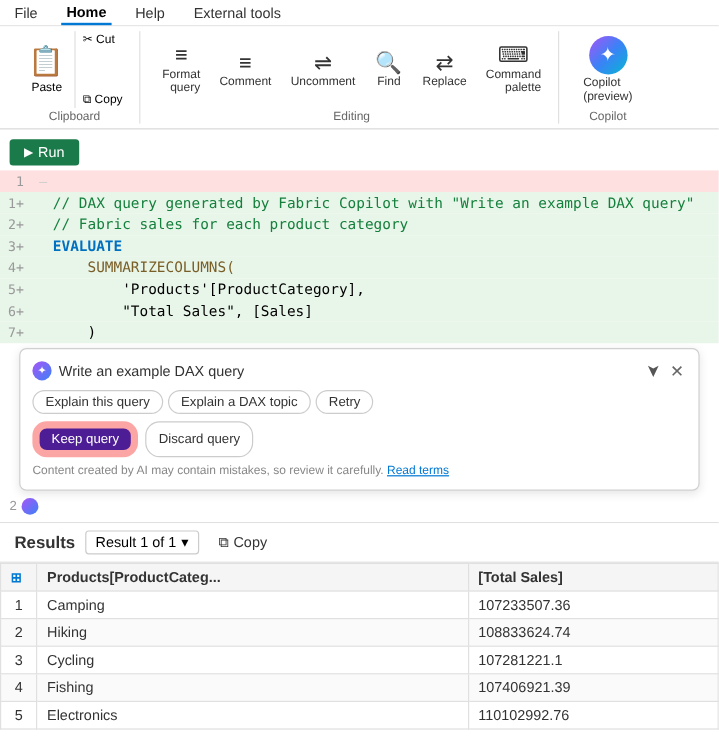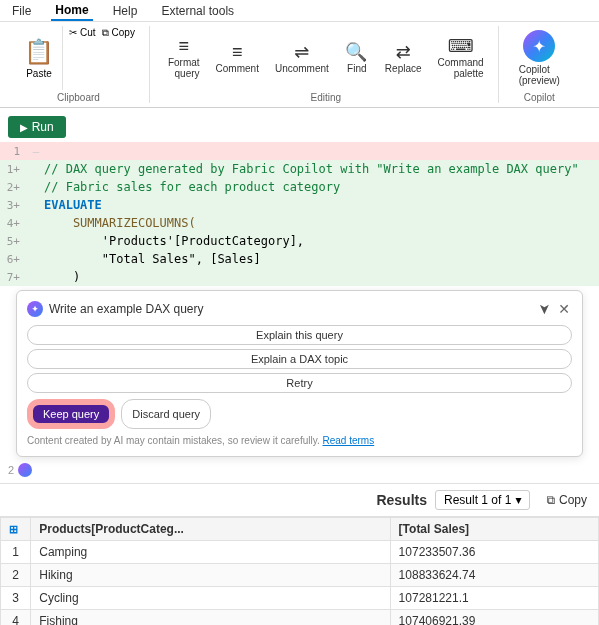--- a/index.html
+++ b/index.html
@@ -17,21 +17,21 @@
     .ribbon-group-label { font-size: 10px; color: #666; margin-top: auto; padding-top: 2px; }
     .ribbon-buttons { display: flex; gap: 4px; align-items: center; flex: 1; }
     .ribbon-btn { display: flex; flex-direction: column; align-items: center; justify-content: center; gap: 2px; padding: 4px 6px; cursor: pointer; border-radius: 3px; font-size: 10px; color: #333; min-width: 36px; }
     .ribbon-btn .icon { font-size: 18px; line-height: 1; }
     .ribbon-btn .label { font-size: 10px; text-align: right; white-space: nowrap; }
 
     
     .clipboard-group { display: flex; flex-direction: row; align-items: stretch; gap: 0; }
     .paste-btn { display: flex; flex-direction: column; align-items: center; justify-content: center; padding: 4px 8px; cursor: pointer; border-right: 1px solid #e0e0e0; font-size: 10px; gap: 2px; }
     .paste-btn .icon { font-size: 24px; }
-    .small-btns { display: flex; flex-direction: row; justify-content: space-between; gap: 2px; padding: 0 4px; }
+    .small-btns { display: flex; flex-direction: column; justify-content: space-between; gap: 2px; padding: 0 4px; }
     .small-btn { font-size: 10px; cursor: pointer; padding: 1px 2px; }
 
     
     .copilot-btn { display: flex; flex-direction: column; align-items: center; justify-content: center; gap: 2px; padding: 4px 8px; cursor: pointer; border-radius: 3px; font-size: 10px; color: #333; }
     .copilot-circle { width: 32px; height: 32px; border-radius: 50%; background: linear-gradient(135deg, #a855f7, #3b82f6, #06b6d4); display: flex; align-items: center; justify-content: center; color: white; font-size: 16px; }
 
     
     .editor-area { background: #fff; padding: 4px 0; border-bottom: 1px solid #e0e0e0; }
     .run-btn { background: #1a7a4a; color: white; border: none; border-radius: 3px; padding: 4px 12px; font-size: 12px; cursor: pointer; display: flex; align-items: center; gap: 4px; margin: 4px 8px; }
     .run-btn .play { font-size: 10px; }
@@ -45,37 +45,37 @@
     .line-red { background: #ffe0e0; }
     .line-green { background: #e8f5e9; }
     .code-comment { color: #15803d; }
     .code-keyword { color: #0070c1; font-weight: 600; }
 
     
     .ai-popup { background: #fff; border: 1px solid #d0d0d0; border-radius: 6px; margin: 4px 16px; padding: 10px; box-shadow: 0 2px 8px rgba(0,0,0,0.1); }
     .ai-popup-header { display: flex; align-items: center; gap: 6px; margin-bottom: 8px; }
     .ai-icon { width: 16px; height: 16px; border-radius: 50%; background: linear-gradient(135deg, #a855f7, #3b82f6); display: flex; align-items: center; justify-content: center; font-size: 9px; color: white; flex-shrink: 0; }
     .ai-query-text { flex: 1; font-size: 12px; color: #333; }
-    .ai-popup-actions { display: flex; gap: 4px; margin-bottom: 6px; flex-wrap: wrap; flex-direction: column; }
+    .ai-popup-actions { display: flex; gap: 4px; margin-bottom: 6px; flex-wrap: wrap; }
     .ai-btn { border: 1px solid #ccc; background: #fff; border-radius: 12px; padding: 3px 10px; font-size: 11px; cursor: pointer; color: #333; }
     .ai-btn-primary { background: #4c1d95; color: white; border: 6px solid #fca5a5; border-radius: 12px; padding: 3px 10px; font-size: 11px; cursor: pointer; }
     .ai-btn-secondary { border: 1px solid #ccc; background: #fff; border-radius: 12px; padding: 3px 10px; font-size: 11px; cursor: pointer; color: #333; }
     .ai-disclaimer { font-size: 10px; color: #888; }
     .ai-disclaimer a { color: #0078d4; }
     .ai-send-btn { background: none; border: none; cursor: pointer; color: #999; font-size: 14px; }
     .ai-close-btn { background: none; border: none; cursor: pointer; color: #666; font-size: 14px; padding: 0 2px; }
 
     
     .line2-area { display: flex; align-items: center; gap: 4px; padding: 2px 8px; }
     .line2-num { color: #999; font-size: 11px; }
     .copilot-small { width: 14px; height: 14px; border-radius: 50%; background: linear-gradient(135deg, #a855f7, #3b82f6); }
 
     
     .results-section { background: #fff; padding: 0; }
-    .results-header { display: flex; align-items: center; gap: 8px; padding: 6px 12px; border-bottom: 1px solid #e0e0e0; justify-content: flex-end; }
+    .results-header { display: flex; align-items: center; gap: 8px; padding: 6px 12px; border-bottom: 1px solid #e0e0e0; }
     .results-title { font-size: 14px; font-weight: 600; color: #333; }
     .results-dropdown { display: flex; align-items: center; gap: 4px; border: 1px solid #ccc; border-radius: 3px; padding: 2px 8px; cursor: pointer; font-size: 12px; background: #fff; }
     .results-copy { display: flex; align-items: center; gap: 4px; cursor: pointer; font-size: 12px; color: #333; margin-left: 8px; }
 
     
     .results-table { width: 100%; border-collapse: collapse; font-size: 12px; }
     .results-table th { background: #f5f5f5; border: 1px solid #e0e0e0; padding: 4px 8px; text-align: left; font-weight: 600; color: #333; }
     .results-table td { border: 1px solid #e0e0e0; padding: 4px 8px; color: #333; }
     .results-table tr:nth-child(even) td { background: #fafafa; }
     .row-num { color: #666; text-align: center; width: 24px; }

